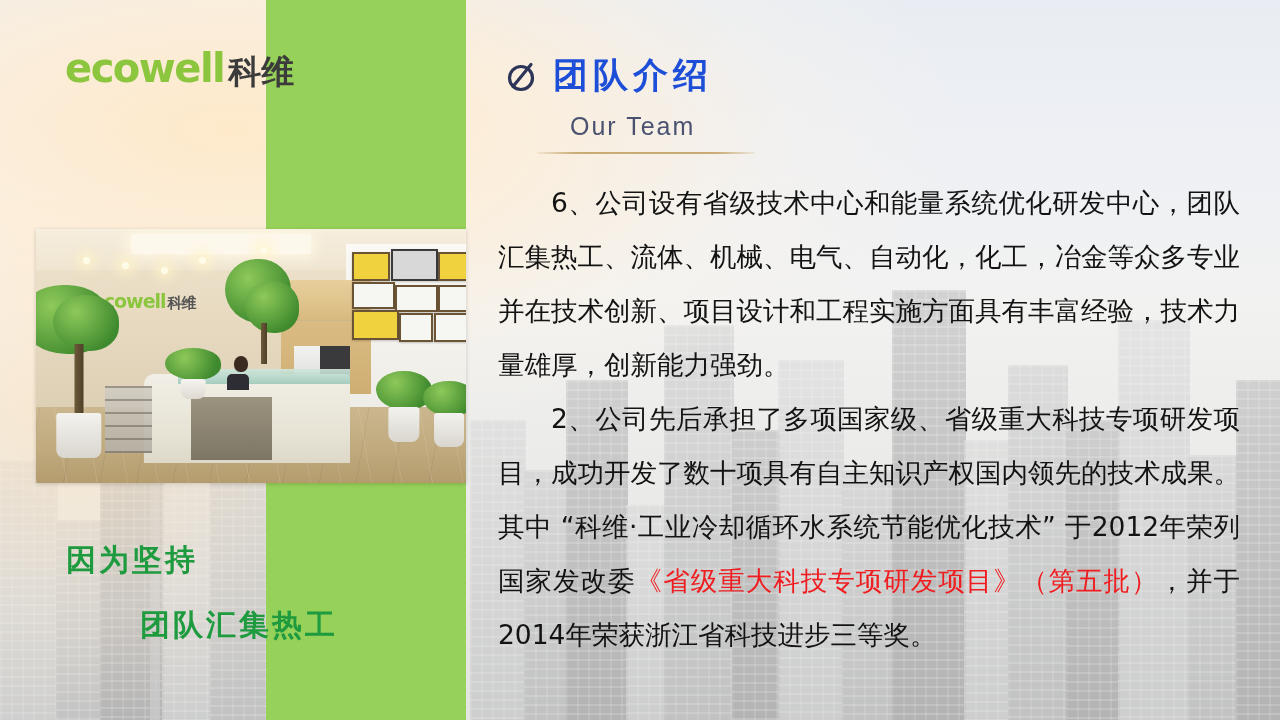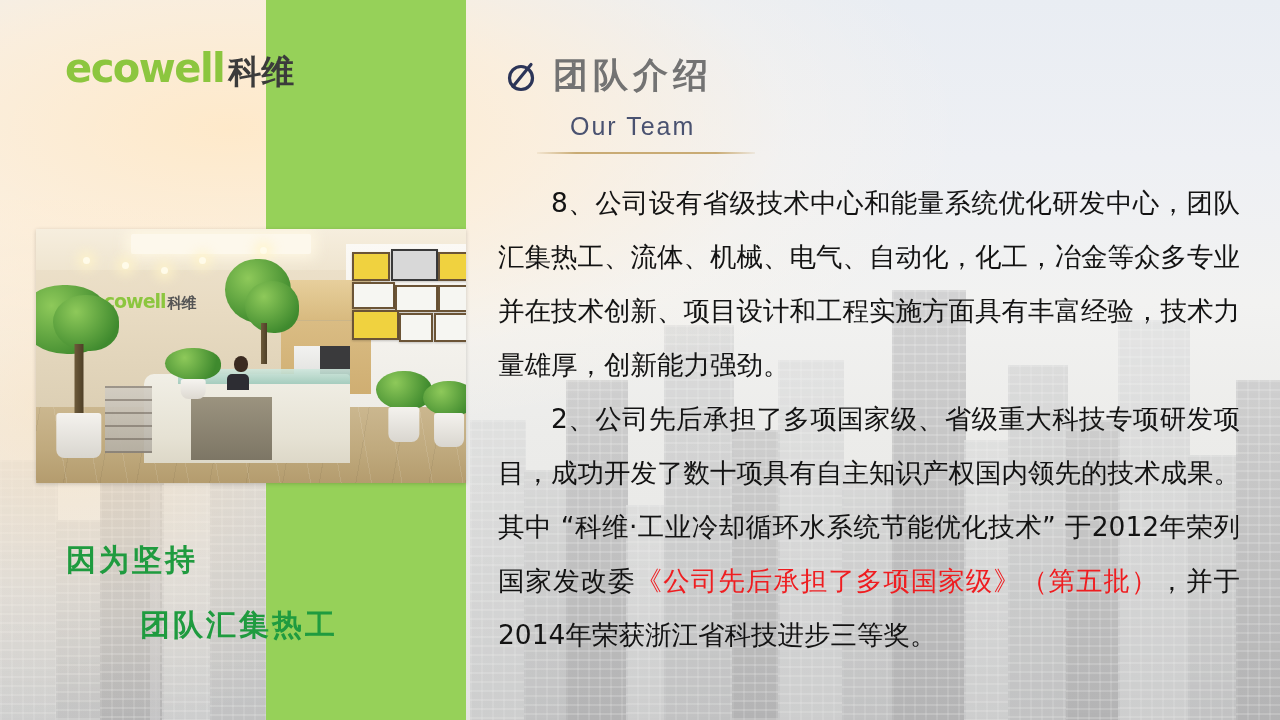--- a/index.html
+++ b/index.html
@@ -114,21 +114,21 @@
     color:#1f9b3f;letter-spacing:3px;white-space:nowrap;}
   .slogan-l2{position:absolute;left:140px;top:65px;
     font-family:"DejaVu Sans",sans-serif;font-weight:bold;font-size:30px;
     color:#1f9b3f;letter-spacing:3px;white-space:nowrap;}
 
   
   .title-row{position:absolute;left:505px;top:58px;display:flex;align-items:center;}
   .dia-icon{width:34px;height:34px;flex:0 0 34px;margin-right:14px;}
   .title-cn{
     font-family:"DejaVu Sans",sans-serif;font-weight:bold;font-size:35px;
-    color:#737373;letter-spacing:5px;line-height:1;
+    color:#1d4ed8;letter-spacing:5px;line-height:1;
   }
   .subtitle{
     position:absolute;left:570px;top:112px;
     font-family:"Liberation Sans",sans-serif;font-size:25px;color:#4a5270;
     letter-spacing:2px;
   }
   .rule{position:absolute;left:537px;top:152px;width:218px;height:2px;
     background:linear-gradient(90deg,rgba(203,176,128,.15),#c9ab74 18%,#c9ab74 82%,rgba(203,176,128,.15));}
 
   .body-text{
@@ -257,17 +257,17 @@
     <svg class="dia-icon" viewBox="0 0 34 34">
       <circle cx="16" cy="19" r="11.5" fill="none" stroke="#2c3558" stroke-width="3.2"></circle>
       <line x1="8" y1="27.5" x2="26" y2="5.5" stroke="#2c3558" stroke-width="3.2" stroke-linecap="round"></line>
     </svg>
     <div class="title-cn">团队介绍</div>
   </div>
   <div class="subtitle">Our  Team</div>
   <div class="rule"></div>
 
   <div class="body-text">
-    <p>8、公司设有省级技术中心和能量系统优化研发中心，团队汇集热工、流体、机械、电气、自动化，化工，冶金等众多专业并在技术创新、项目设计和工程实施方面具有丰富经验，技术力量雄厚，创新能力强劲。</p>
-    <p class="p2"><span>2、公司先后承担了多项国家级、省级重大科技专项研发项目，成功开发了数十项具有自主知识产权国内领先的技术成果。其中 “科维·工业冷却循环水系统节能优化技术” 于2012年荣列国家发改委</span><span class="hl-red">《公司先后承担了多项国家级》（第五批）</span><span>，并于2014年荣获浙江省科技进步三等奖。</span></p>
+    <p>6、公司设有省级技术中心和能量系统优化研发中心，团队汇集热工、流体、机械、电气、自动化，化工，冶金等众多专业并在技术创新、项目设计和工程实施方面具有丰富经验，技术力量雄厚，创新能力强劲。</p>
+    <p class="p2"><span>2、公司先后承担了多项国家级、省级重大科技专项研发项目，成功开发了数十项具有自主知识产权国内领先的技术成果。其中 “科维·工业冷却循环水系统节能优化技术” 于2012年荣列国家发改委</span><span class="hl-red">《省级重大科技专项研发项目》（第五批）</span><span>，并于2014年荣获浙江省科技进步三等奖。</span></p>
   </div>
 
 </div>
 
 </body></html>

